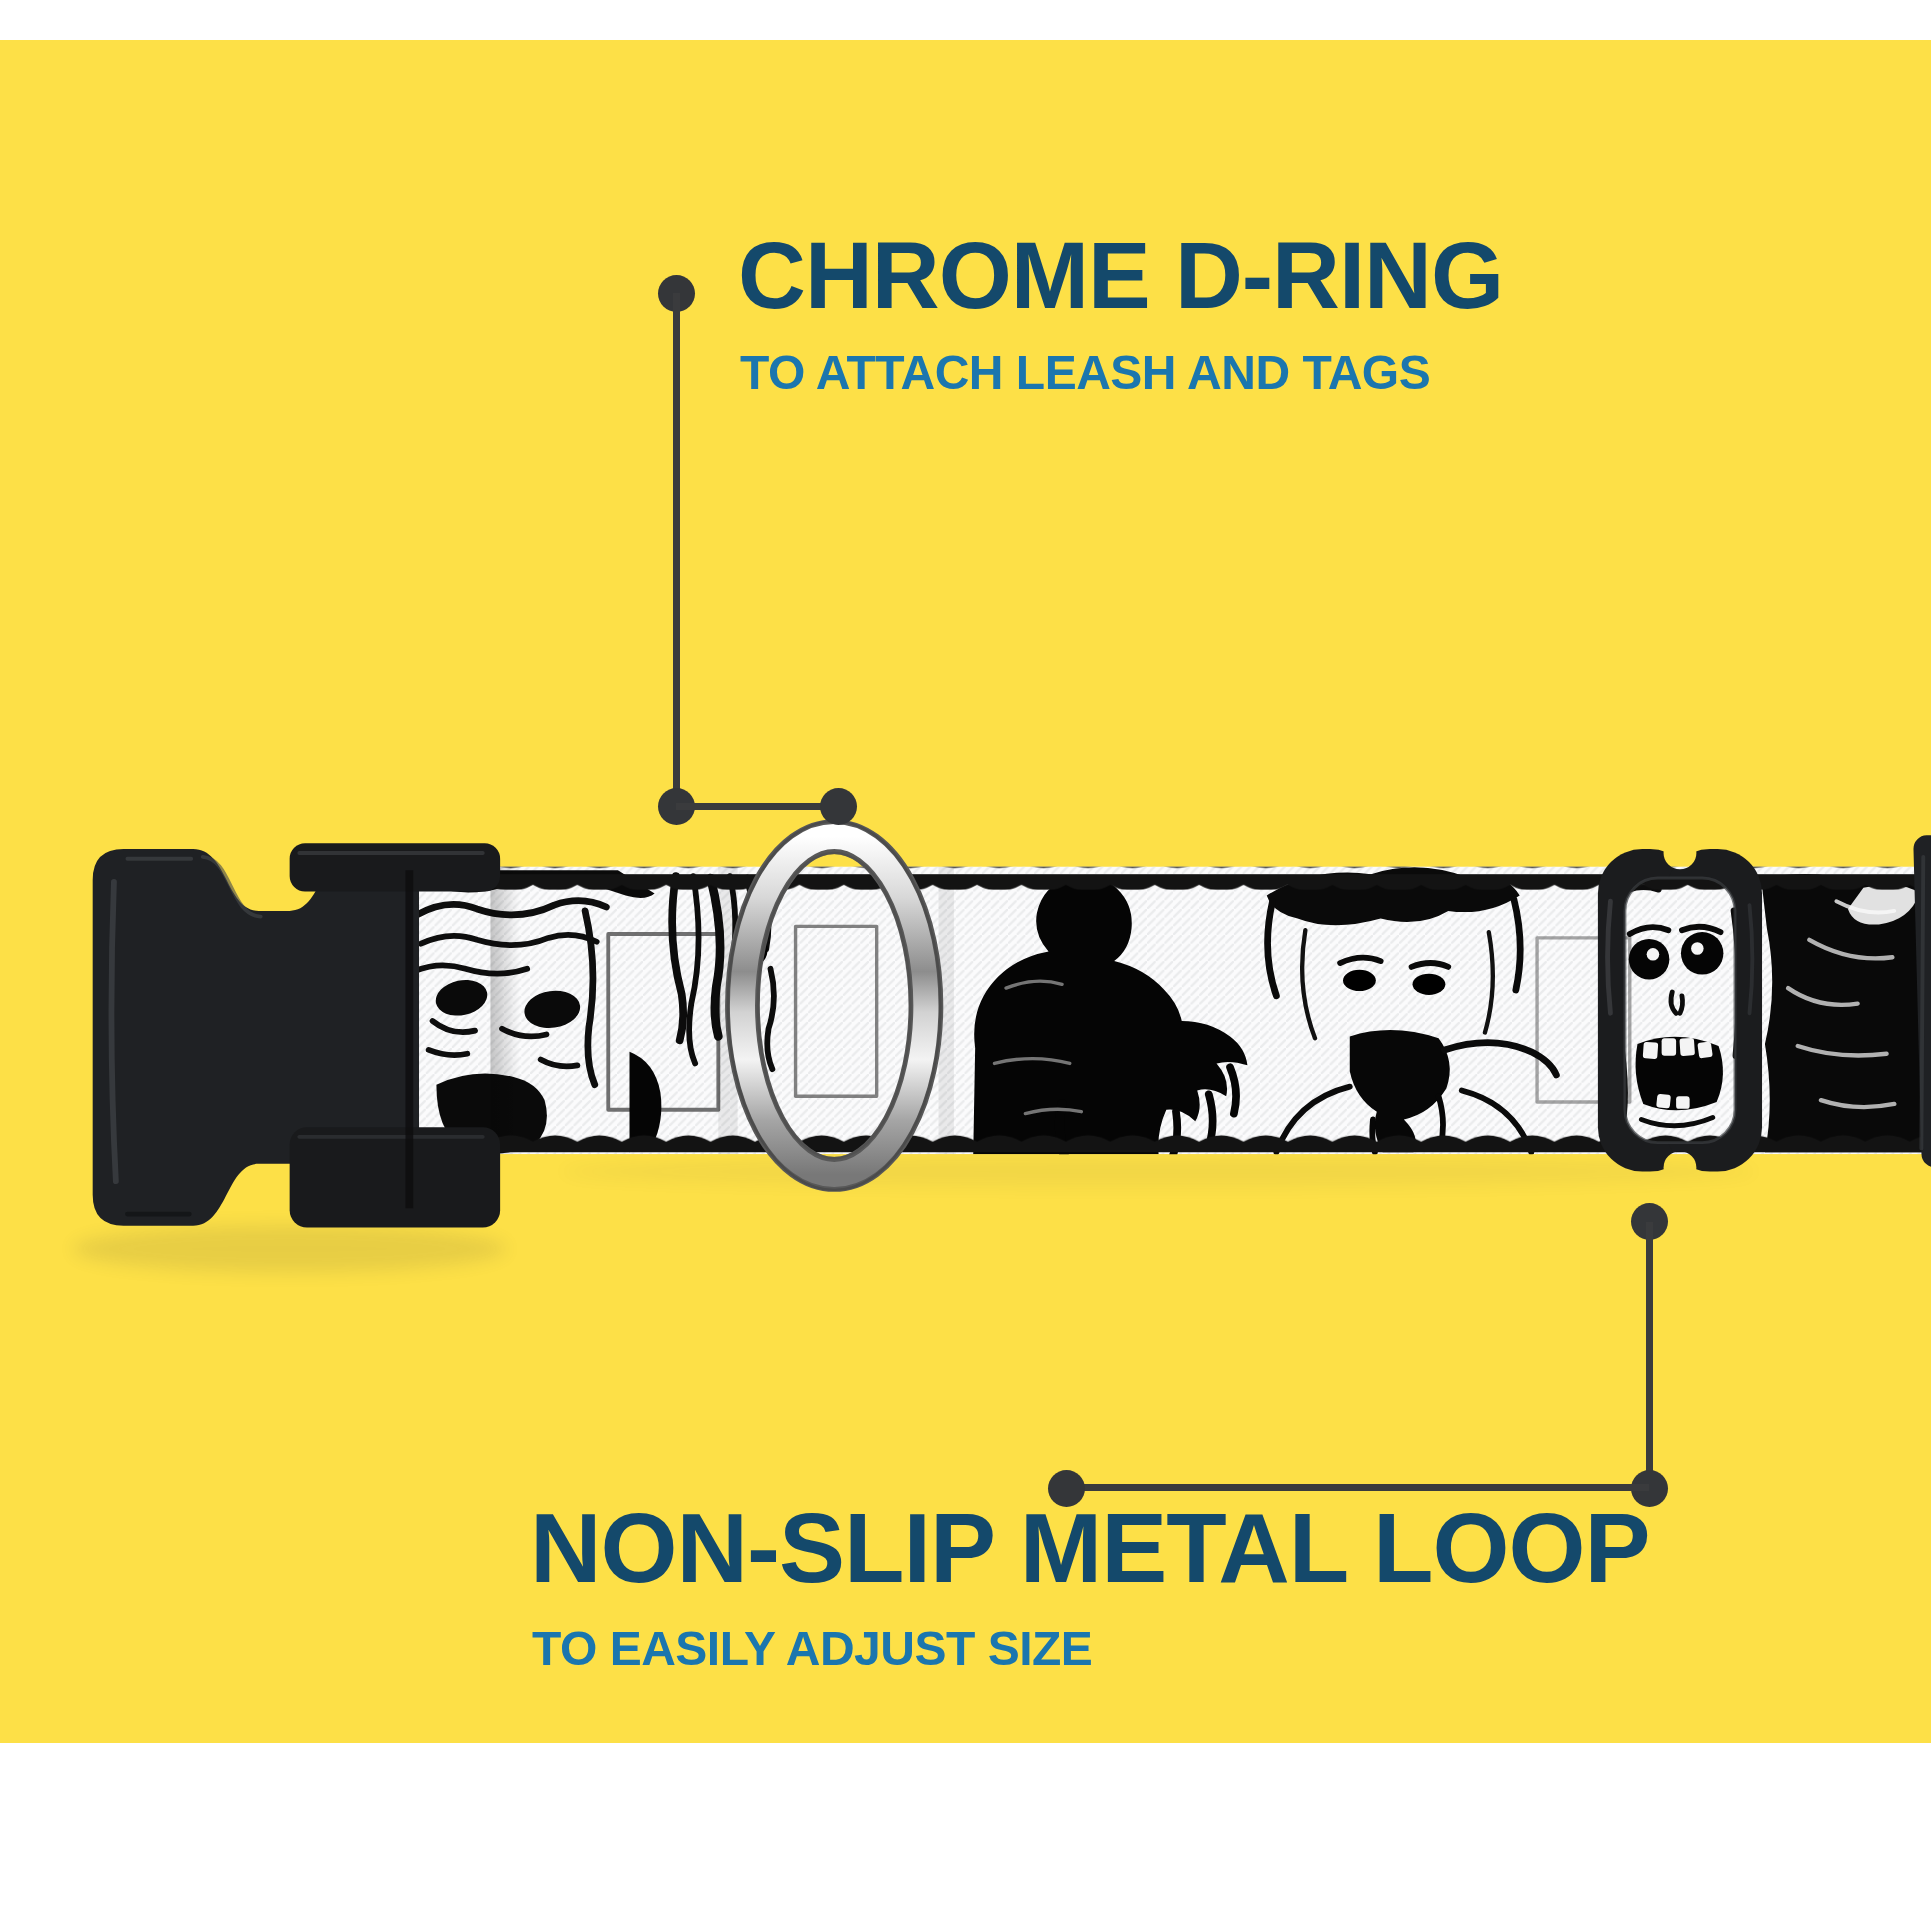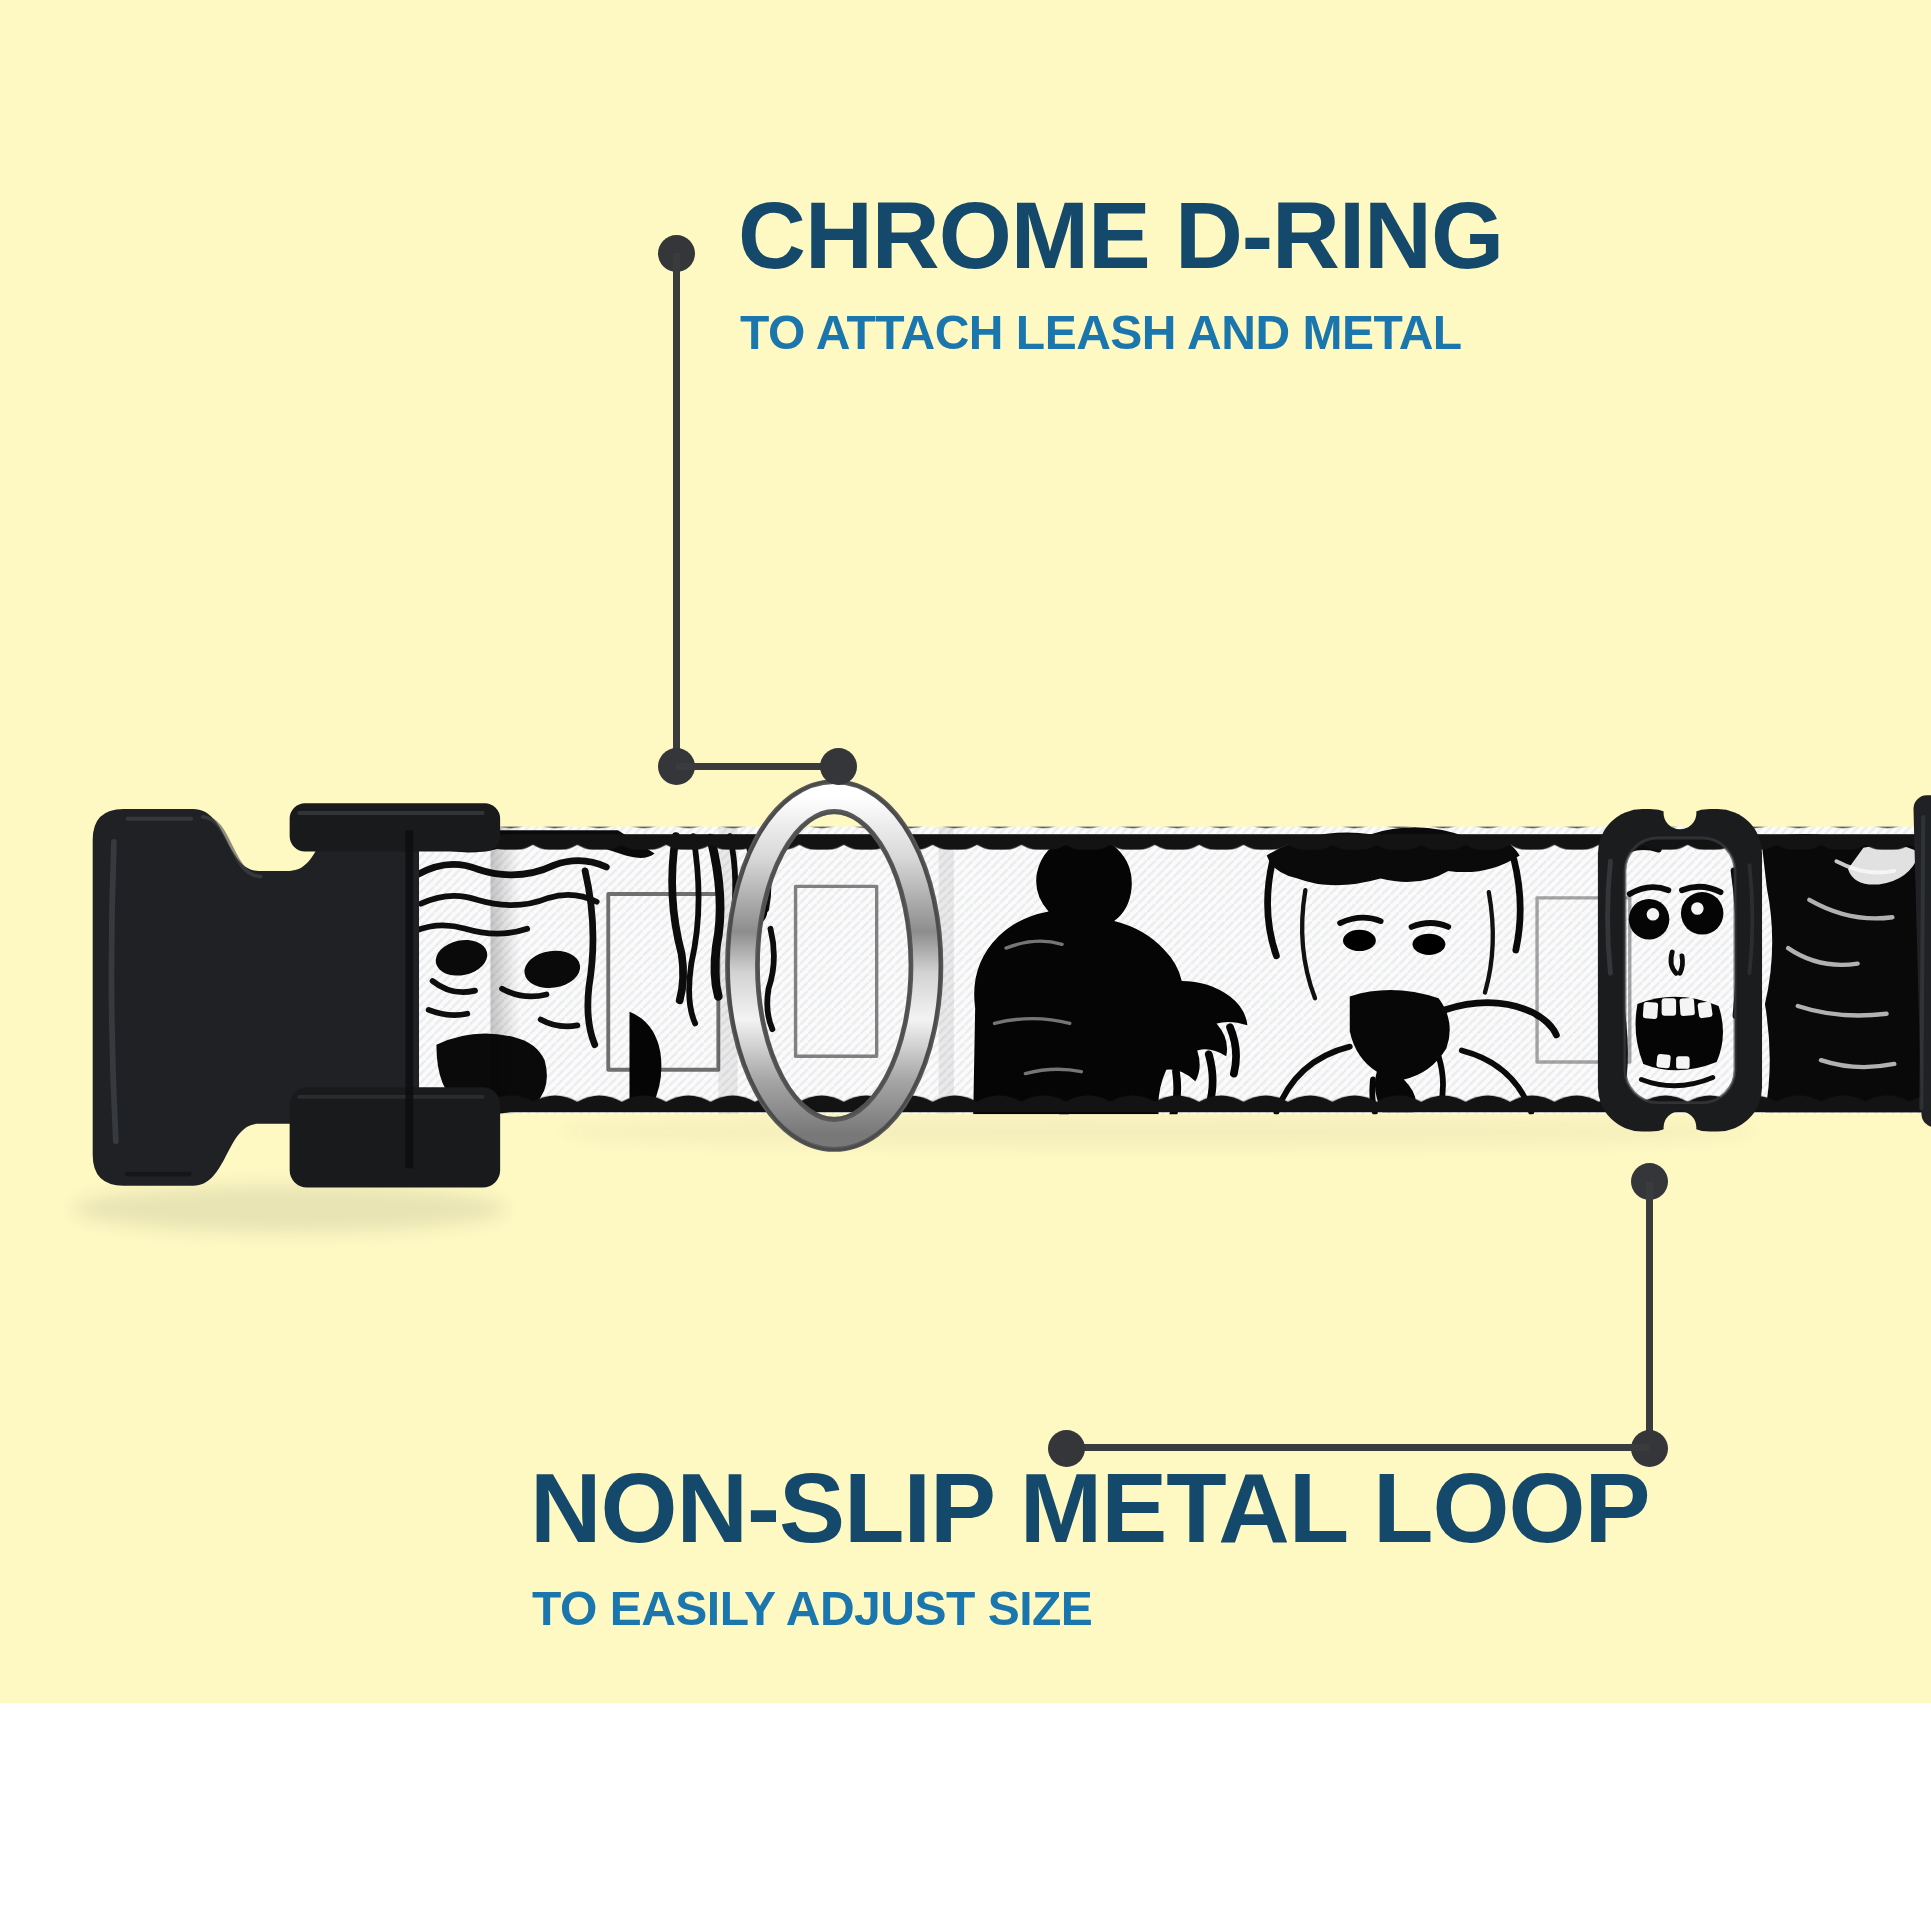--- a/index.html
+++ b/index.html
@@ -1,18 +1,18 @@
 <!DOCTYPE html>
 <html><head>
 <meta charset="utf-8">
 <style>
   html,body{margin:0;padding:0;background:#fff;}
   .canvas{
-    position:relative;width:1931px;height:1703px;background:#fef9c3;
-    overflow:hidden;font-family:"Liberation Sans","DejaVu Sans",sans-serif;
+    position:relative;width:1931px;height:1703px;background:#fde047;
+    overflow:hidden;font-family:"Liberation Sans","DejaVu Sans",sans-serif;margin-top:40px;
   }
   .product-svg{position:absolute;left:0;top:0;z-index:1;}
   .callout{position:absolute;left:0;top:0;width:100%;height:100%;z-index:2;pointer-events:none;}
   .callout-title{
     position:absolute;font-weight:700;color:#14496B;line-height:1;
     white-space:nowrap;letter-spacing:-1px;
   }
   .callout-sub{
     position:absolute;font-weight:700;color:#1B76AE;line-height:1;
     white-space:nowrap;letter-spacing:-0.5px;
@@ -211,21 +211,21 @@
     </g>
   </svg>
 
   <div class="callout">
     <div class="dot" style="left:658px;top:235px;"></div>
     <div class="line-v" style="left:673px;top:253px;height:514px;"></div>
     <div class="dot" style="left:658px;top:748px;"></div>
     <div class="line-h" style="left:676px;top:763px;width:162px;"></div>
     <div class="dot" style="left:820px;top:748px;"></div>
     <div class="callout-title t1-title">CHROME D-RING</div>
-    <div class="callout-sub t1-sub">TO ATTACH LEASH AND METAL</div>
+    <div class="callout-sub t1-sub">TO ATTACH LEASH AND TAGS</div>
   </div>
 
   <div class="callout">
     <div class="dot" style="left:1631px;top:1163px;"></div>
     <div class="line-v" style="left:1646px;top:1182px;height:266px;"></div>
     <div class="dot" style="left:1631px;top:1430px;"></div>
     <div class="line-h" style="left:1066px;top:1444px;width:583px;"></div>
     <div class="dot" style="left:1048px;top:1430px;"></div>
     <div class="callout-title t2-title">NON-SLIP METAL LOOP</div>
     <div class="callout-sub t2-sub">TO EASILY ADJUST SIZE</div>

